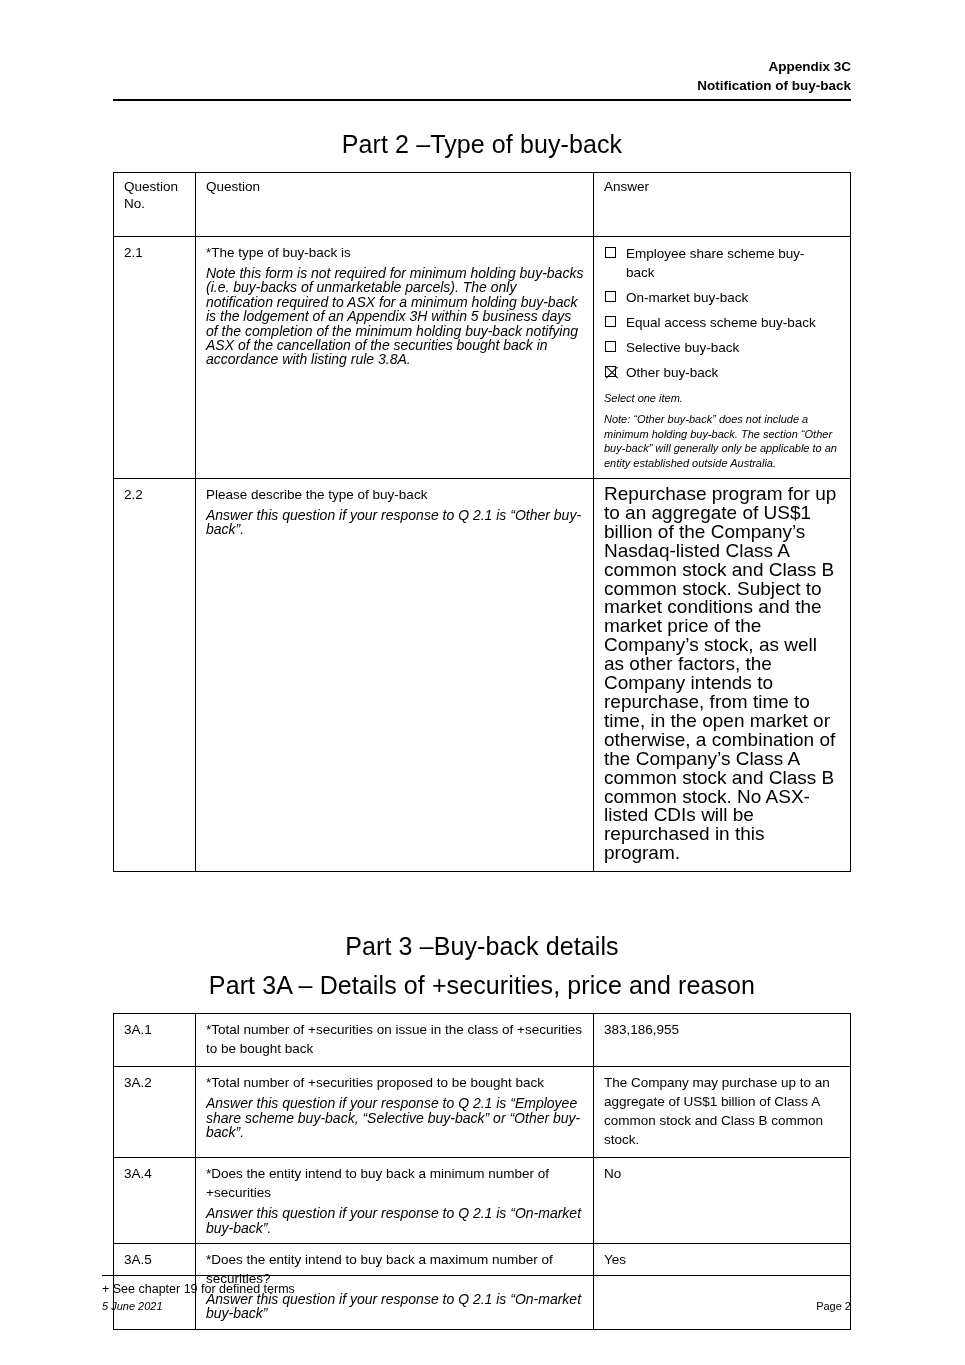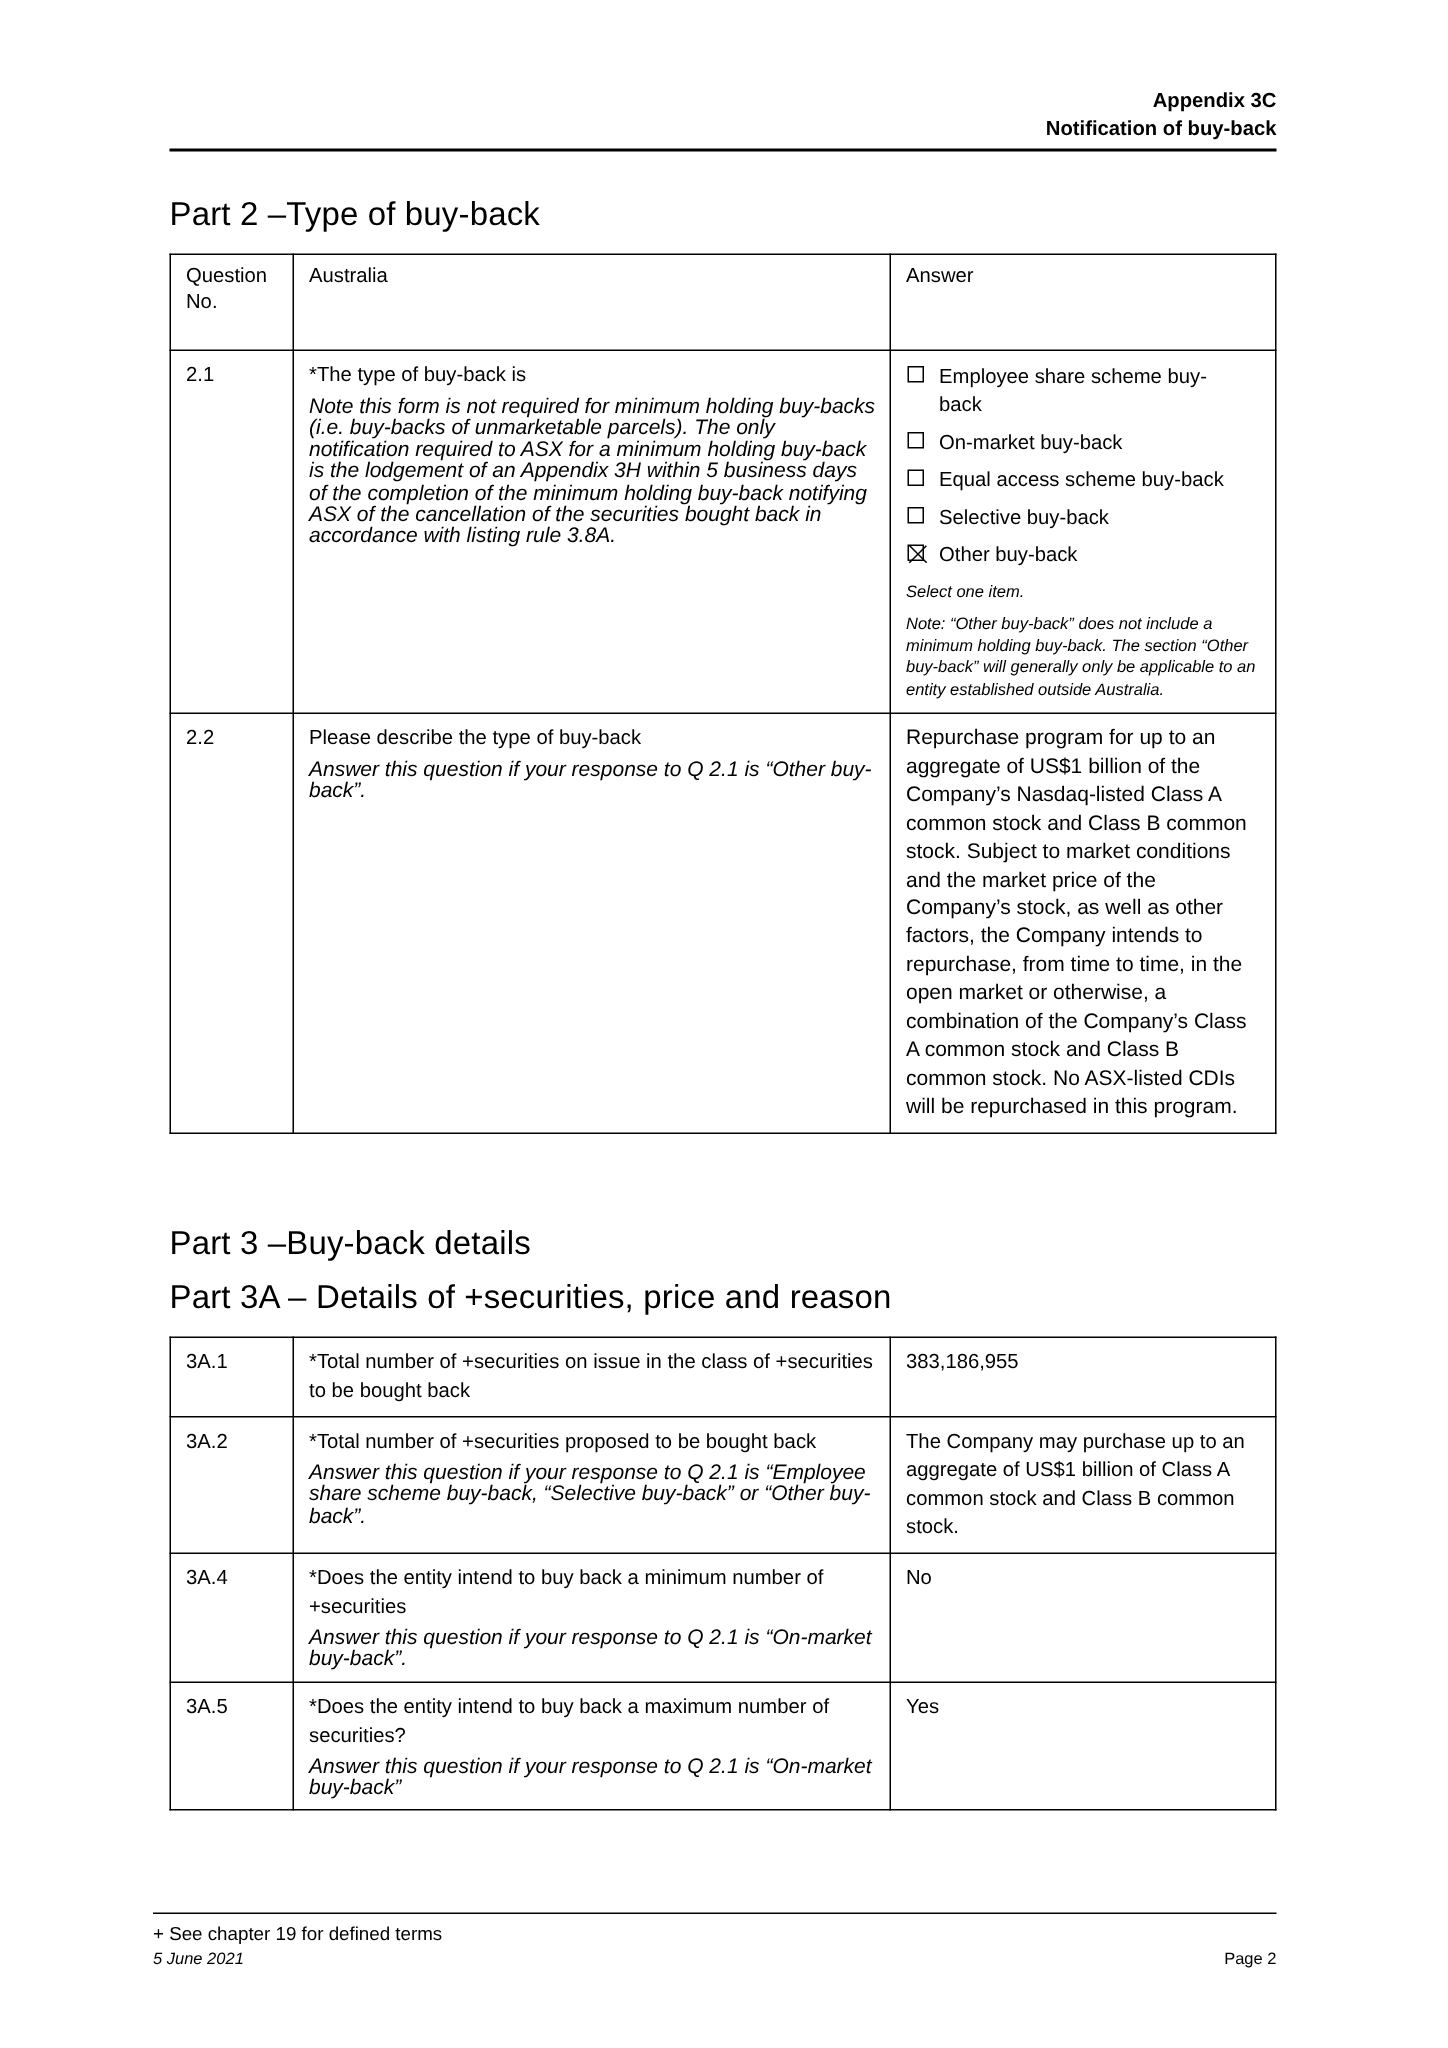--- a/index.html
+++ b/index.html
@@ -10,39 +10,39 @@
     margin: 5px auto;
     background: #ffffff;
     color: #000000;
     font-family: "Liberation Sans", "DejaVu Sans", sans-serif;
     padding: 53px 114px 0 113px;
     overflow: hidden;
   }
   .doc-header { text-align: right; font-weight: bold; font-size: 13.5px; line-height: 18.5px; }
   .header-rule { border-bottom: 2px solid #000; margin-top: 4px; }
 
-  .part-heading { font-size: 22px; font-weight: 400; margin: 29px 0 0 0; letter-spacing: 0.1px; }
+  .part-heading { font-size: 25px; font-weight: 400; margin: 29px 0 0 0; letter-spacing: 0.1px; text-align: center; }
   .part-heading.sub { margin-top: 10px; }
 
   table.qa { border-collapse: collapse; width: 100%; table-layout: fixed; margin-top: 13px; }
   table.qa td, table.qa th {
     border: 1px solid #000;
     vertical-align: top;
     text-align: left;
     padding: 6px 9px 8px 10px;
     font-size: 13.5px;
     line-height: 19px;
     font-weight: 400;
     overflow: hidden;
   }
   table.qa th { font-weight: normal; line-height: 16.5px; padding-top: 6px; padding-bottom: 24px; }
 
   .qnote { font-size: 14px; line-height: 14.4px; font-style: italic; margin-top: 4px; }
   .qnote:empty { display: none; }
-  .answer-para { font-size: 14px; line-height: 18.9px; }
+  .answer-para { font-size: 19px; line-height: 18.9px; }
 
   .opt { display: flex; margin: 1px 0 6px 0; }
   .cbox {
     flex: 0 0 auto;
     width: 11px; height: 11px;
     border: 1px solid #000;
     margin: 3px 10px 0 1px;
     position: relative;
   }
   .cbox.checked::before, .cbox.checked::after {
@@ -82,21 +82,21 @@
 
   <table class="qa">
     <colgroup>
         <col style="width:82px">
         <col style="width:398px">
         <col>
       </colgroup>
     <tbody>
         <tr>
       <th>Question No.</th>
-      <th>Australia</th>
+      <th>Question</th>
       <th>Answer</th>
     </tr>
     <tr>
       <td>2.1</td>
       <td>
         <div>*The type of buy-back is</div>
         <div class="qnote">Note this form is not required for minimum holding buy-backs (i.e. buy-backs of unmarketable parcels). The only notification required to ASX for a minimum holding buy-back is the lodgement of an Appendix 3H within 5 business days of the completion of the minimum holding buy-back notifying ASX of the cancellation of the securities bought back in accordance with listing rule 3.8A.</div>
       </td>
       <td>
         <div class="opt">

